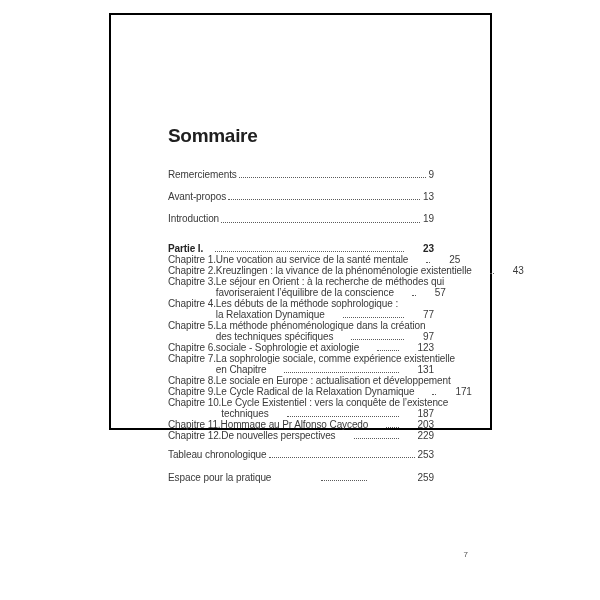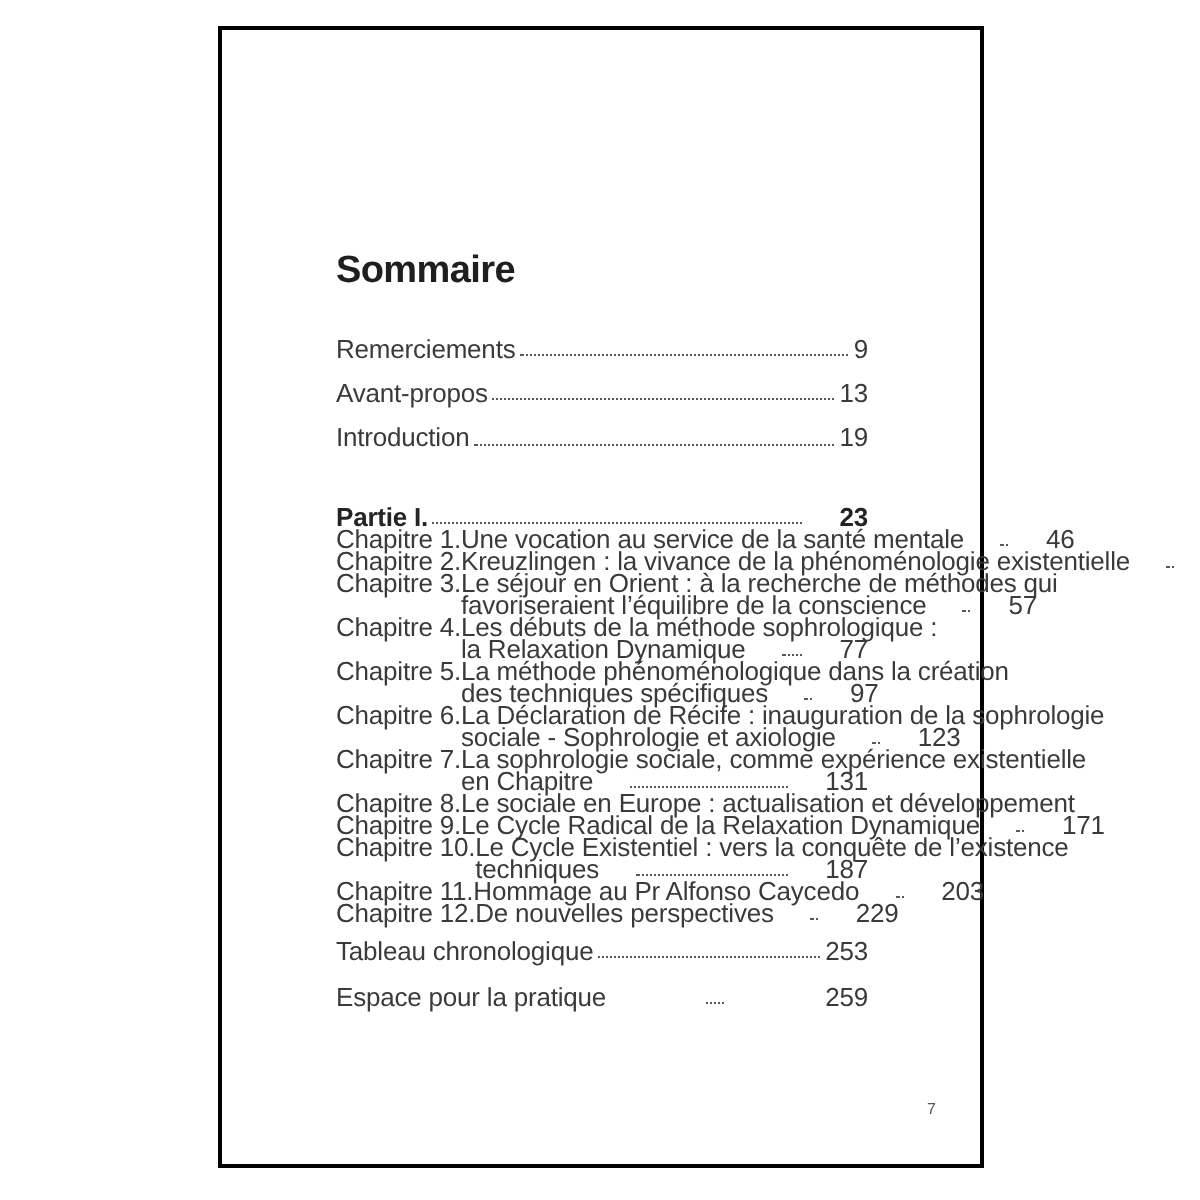--- a/index.html
+++ b/index.html
@@ -2,38 +2,38 @@
 <html><head>
 <meta charset="utf-8">
 <style>
   html,body { margin:0; padding:0; }
   body {
     width:600px; height:600px; background:#ffffff; position:relative;
     font-family:"Liberation Sans","DejaVu Sans",sans-serif;
     -webkit-font-smoothing:antialiased;
   }
   .page {
-    position:absolute; left:109px; top:13px; width:383px; height:571px;
+    position:absolute; left:109px; top:13px; width:383px; height:417px;
     border:2px solid #000; background:#fff; box-sizing:border-box;
   }
   .content { position:absolute; left:57px; top:0; width:266px; }
   .title {
     position:absolute; top:111px; left:0;
     font-size:19px; line-height:20px; font-weight:bold; color:#1f1f1f;
     letter-spacing:-0.3px;
   }
   .toc { position:absolute; top:154px; left:0; width:266px;
-    font-size:13px; line-height:11.05px; color:#3a3a3a; letter-spacing:-0.1px; }
+    font-size:10px; line-height:11.05px; color:#3a3a3a; letter-spacing:-0.1px; }
   .row { display:flex; align-items:baseline; white-space:nowrap; }
   .front .row { margin-bottom:11.2px; }
   .row-text { flex-shrink:0; }
   .dots { flex:1 1 auto; min-width:4px; border-bottom:1px dotted #5a5a5a;
     margin:0 3px 2px 2px; align-self:stretch; }
   .num { flex-shrink:0; text-align:right; }
-  .part-row { margin-top:28px; font-weight:bold; color:#242424; }
+  .part-row { margin-top:18px; font-weight:bold; color:#242424; }
   .chap-row { display:flex; align-items:flex-start; }
   .chap-label { flex:0 0 45px; white-space:nowrap; }
   .chap-body { flex:1 1 auto; min-width:0; }
   .line { white-space:nowrap;gap:16px; }
   .line.leader { display:flex; align-items:baseline; }
   .back-first { margin-top:8px; }
   .back-next { margin-top:11.4px;gap:48px; }
   .folio {
     position:absolute; top:536px; right:22px;
     font-size:8px; color:#555; line-height:8px;
@@ -77,21 +77,21 @@
         </div>
       </div>
 
       <div>
           <div class="chap-row">
             <span class="chap-label">Chapitre 1.</span>
             <div class="chap-body">
               <div class="line leader">
                 <span class="row-text">Une vocation au service de la santé mentale</span>
                 <span class="dots"></span>
-                <span class="num">46</span>
+                <span class="num">25</span>
               </div>
             </div>
           </div>
           <div class="chap-row">
             <span class="chap-label">Chapitre 2.</span>
             <div class="chap-body">
               <div class="line leader">
                 <span class="row-text">Kreuzlingen : la vivance de la phénoménologie existentielle</span>
                 <span class="dots"></span>
                 <span class="num">43</span>
@@ -127,21 +127,20 @@
               <div class="line leader">
                 <span class="row-text">des techniques spécifiques</span>
                 <span class="dots"></span>
                 <span class="num">97</span>
               </div>
             </div>
           </div>
           <div class="chap-row">
             <span class="chap-label">Chapitre 6.</span>
             <div class="chap-body">
-              <div class="line">La Déclaration de Récife : inauguration de la sophrologie</div>
               <div class="line leader">
                 <span class="row-text">sociale - Sophrologie et axiologie</span>
                 <span class="dots"></span>
                 <span class="num">123</span>
               </div>
             </div>
           </div>
           <div class="chap-row">
             <span class="chap-label">Chapitre 7.</span>
             <div class="chap-body">

